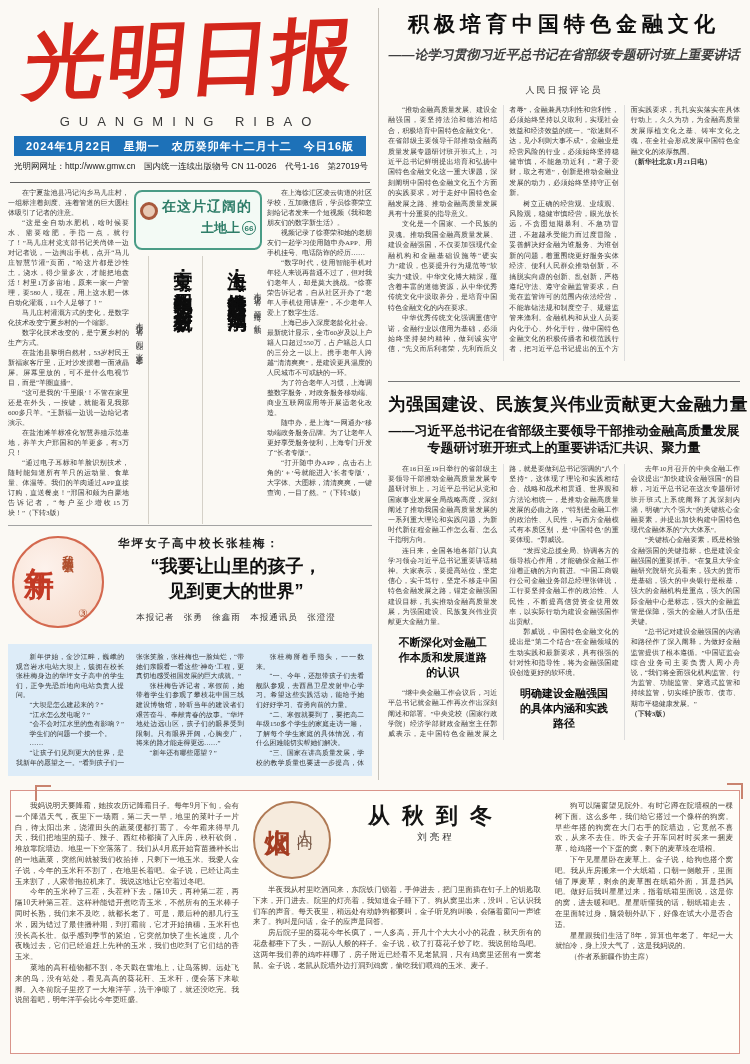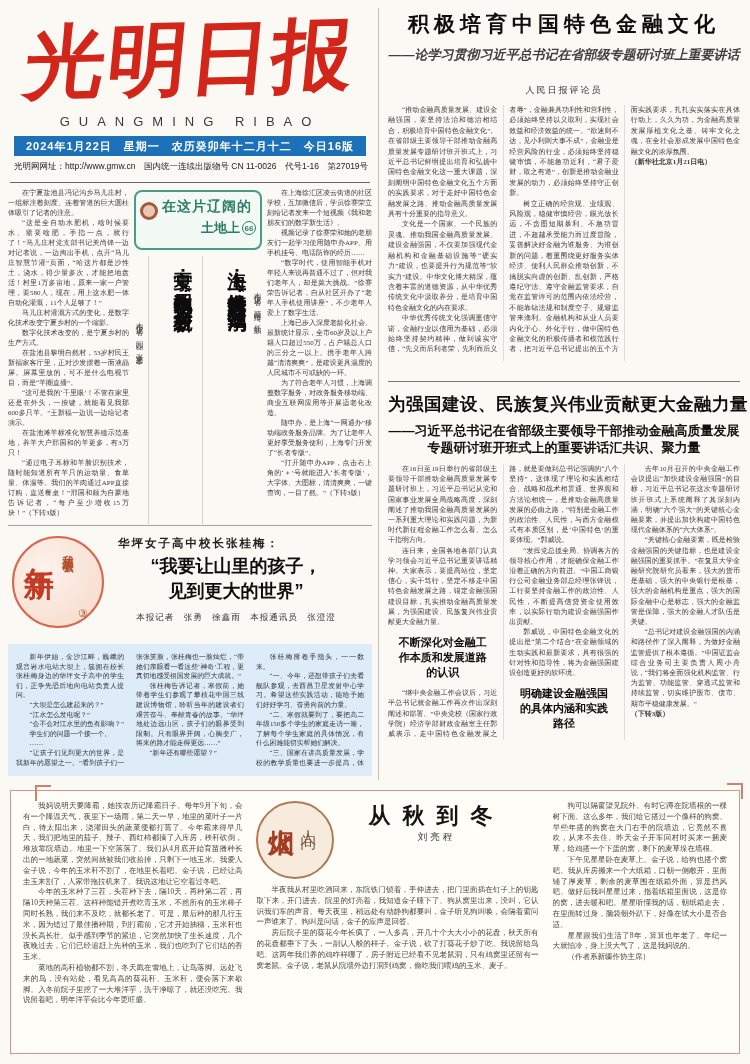--- a/index.html
+++ b/index.html
@@ -84,21 +84,21 @@
   .zhang .kicker { position:absolute; left:110px; top:4px; font-size:11.5px; font-weight:bold; color:#222; letter-spacing:2px; }
   .zhang h1 { position:absolute; left:100px; top:22px; width:256px; text-align:center;
     font-family:"Liberation Sans", sans-serif; font-size:18px; line-height:25px; color:#0e0e0e; white-space:pre-line; }
   .zhang .byline { position:absolute; left:100px; top:80px; width:256px; text-align:center; font-size:8.5px; color:#333; letter-spacing:1px; }
   .zhang .cols { background:#ddecf8; padding:8px; height:132px; overflow:hidden;
     column-count:3; column-gap:12px; column-fill:auto;
     font-size:6.8px; line-height:9.6px; color:#333; }
 
   
   .essay { position:absolute; left:10px; top:790px; width:730px; height:264px;
-    border:1px solid #d9948a; background:#fffdf8; padding:10px 12px; }
+    border:1px solid #d9948a; background:#fffdf8; padding:10px 4px; }
   .corner { position:absolute; width:16px; height:16px; border:2px solid #c9836f; }
   .corner.tl { left:24px; top:-6px; border-right:none; border-bottom:none; }
   .corner.br { right:-4px; top:-8px; border-left:none; border-bottom:none; }
   .essay-flex { display:flex; gap:14px; height:100%; }
   .essay-col { font-size:7.5px; line-height:10.8px; color:#4a443c; overflow:hidden; }
   .essay-col.left { width:224px; }
   .essay-col.mid { width:288px; }
   .essay-col.right { width:178px; }
   .essay-header { display:flex; align-items:flex-start; margin-bottom:6px; }
   .yh-logo { width:78px; height:78px; border-radius:50%; border:2px solid #b07a55; background:#f6ebdd;

